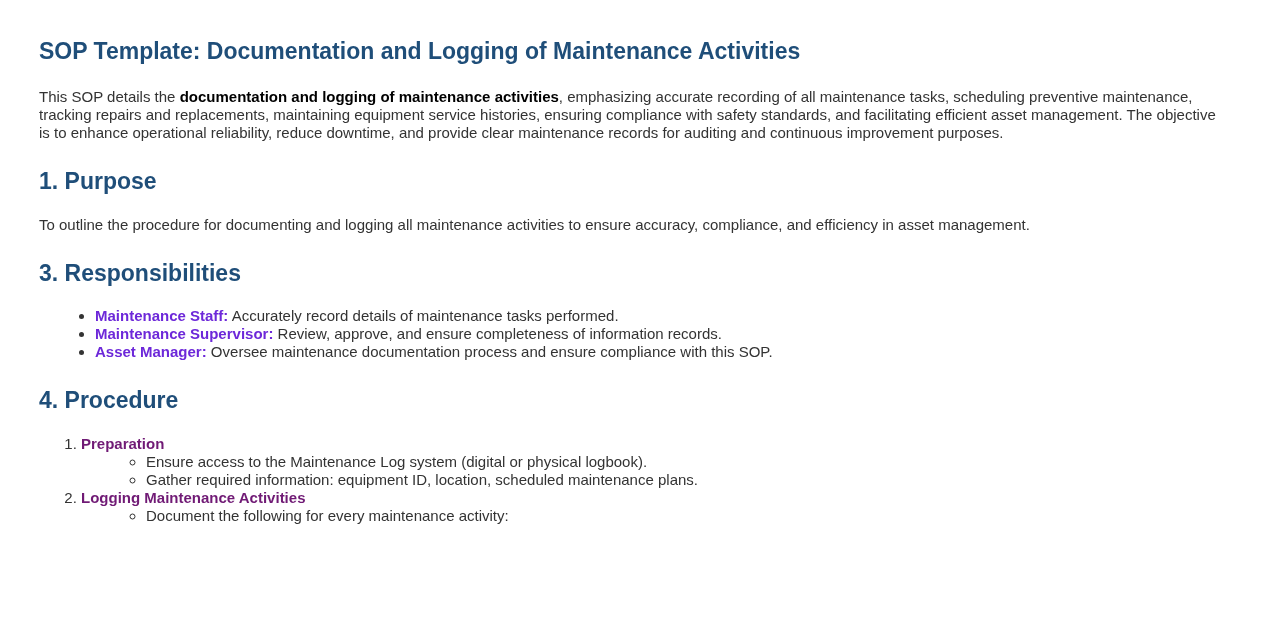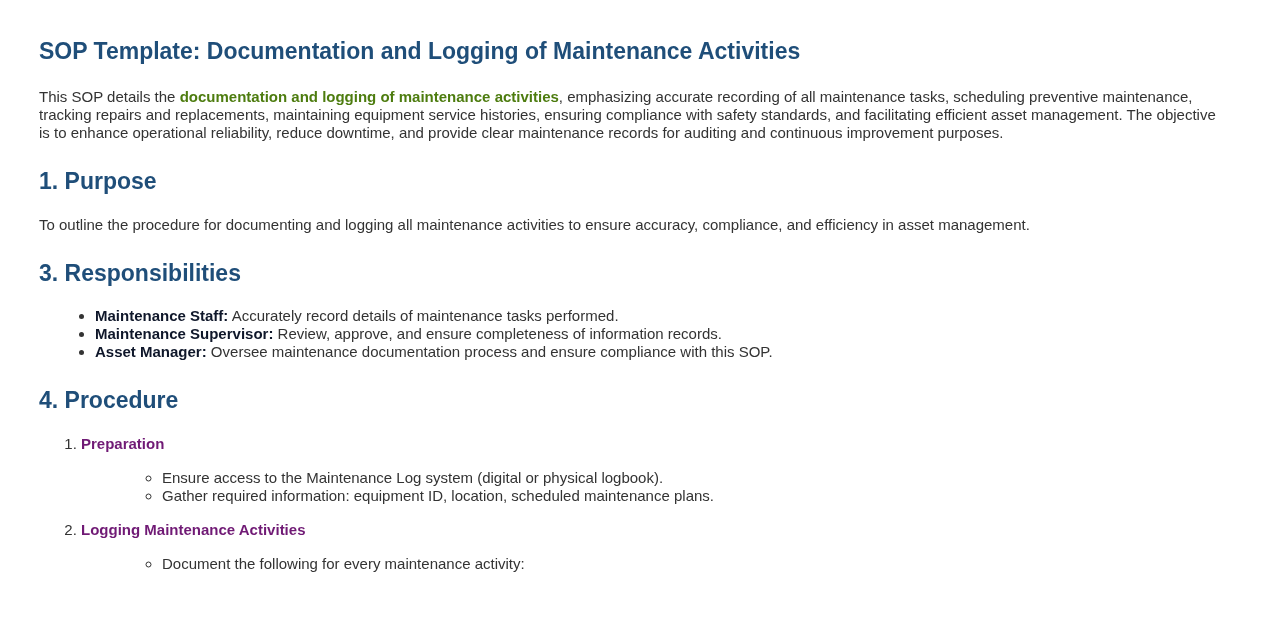--- a/index.html
+++ b/index.html
@@ -28,22 +28,22 @@
   h2.section-heading {
     font-size: 23px;
     line-height: 1.15;
     font-weight: bold;
     color: #1f4e79;
     margin: 26px 0 21px 0;
   }
   p.body-text {
     margin: 0 0 24px 0;
   }
-  strong { font-weight: bold; color: #0f172a; }
-  p.body-text strong { color: #4d7c0f; }
+  strong { font-weight: bold; color: #6d28d9; }
+  p.body-text strong { color: #000000; }
   ul.resp-list {
     margin: 0 0 24px 0;
     padding: 0 0 0 56px;
     list-style-type: disc;
   }
   ul.resp-list li {
     line-height: 18px;
   }
   ol.procedure-list {
     margin: 0;
@@ -51,21 +51,21 @@
     list-style-type: decimal;
   }
   ol.procedure-list > li {
     line-height: 18px;
   }
   ol.procedure-list > li > .step-title {
     font-weight: bold;
     color: #701a75;
   }
   ol.procedure-list ul.substep-list {
-    margin: 16px;
+    margin: 0;
     padding: 0 0 0 65px;
     list-style-type: circle;
   }
   ol.procedure-list ul.substep-list li {
     line-height: 18px;
   }
 </style>
 </head>
 <body>
 

